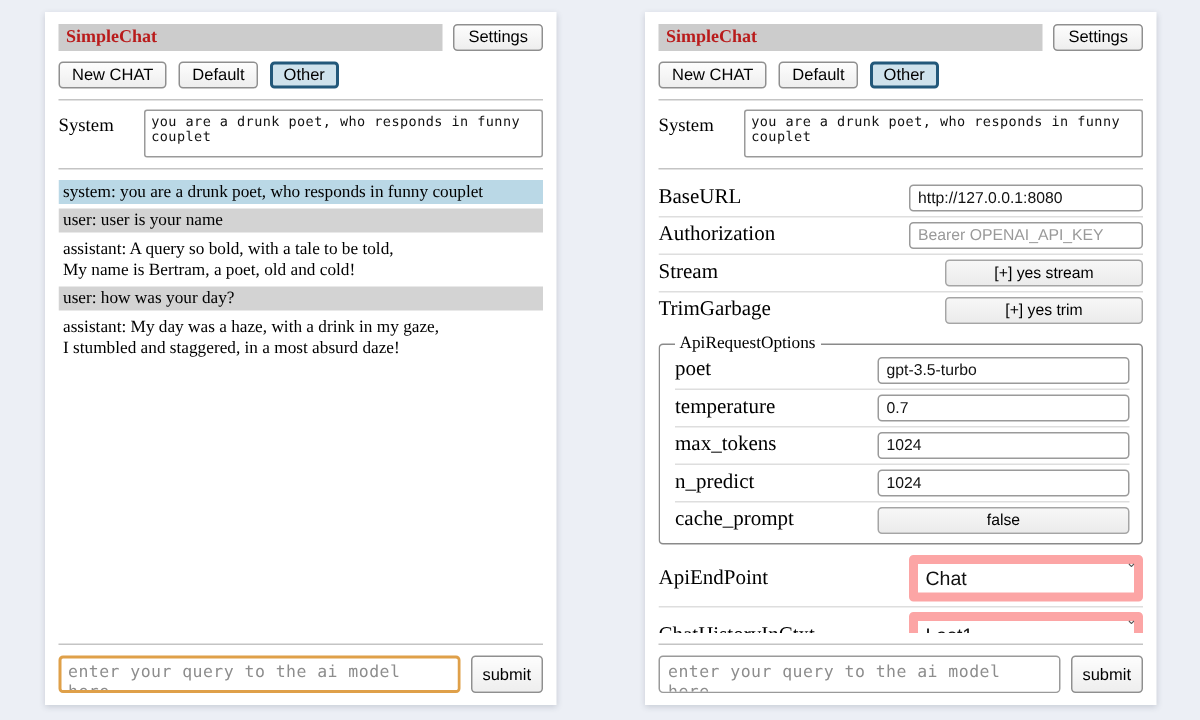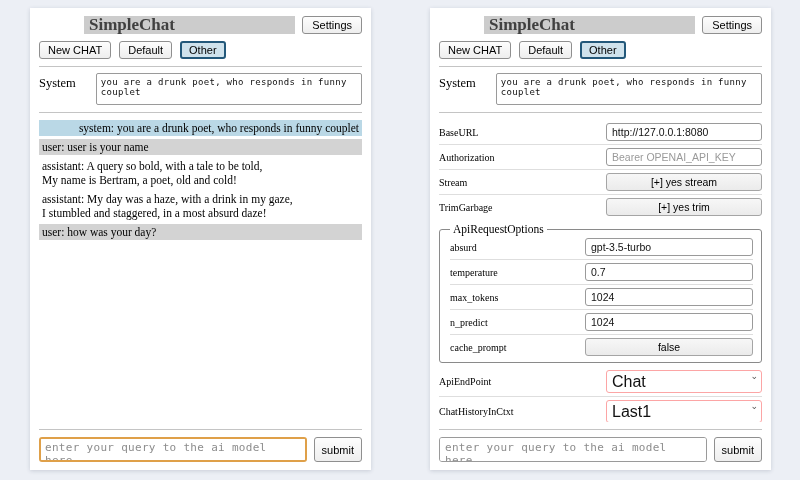--- a/index.html
+++ b/index.html
@@ -16,22 +16,22 @@
     padding:8px 9px 8px 9px;
     display:flex;flex-direction:column;
   }
   .panel.left{left:30px;}
   .panel.right{left:430px;}
 
   
   .hdr{display:flex;align-items:stretch;gap:7px;}
   .titlebar{
     flex:1;background:var(--titlebar-bg,#cccccc);
-    font-weight:bold;font-size:17px;line-height:17px;
-    padding:0 5px;color:#404040;margin-left:45px;
+    font-weight:bold;font-size:12px;line-height:17px;
+    padding:0 5px;color:#b91c1c;
   }
   .btn{
     font-family:"Liberation Sans",sans-serif;font-size:11px;
     background:linear-gradient(#fdfdfd,#eeeeee);
     border:1px solid #8f8f8f;border-radius:3px;
     padding:1px 9px;color:#000;line-height:14px;
   }
   .sessions{display:flex;gap:8px;margin-top:7px;}
   .session-btn{padding:1px 8px;}
   .session-btn.selected{
@@ -46,45 +46,45 @@
   .syslabel{font-size:12.5px;padding-top:3px;}
   .systext{
     flex:1;height:24px;resize:none;
     font-family:"DejaVu Sans Mono",monospace;font-size:9px;letter-spacing:0.3px;
     border:1px solid #9a9a9a;border-radius:2px;padding:3px 4px;color:#111;
   }
 
   
   .chat{flex:1;overflow:hidden;margin-top:1px;}
   .msg{font-size:11.5px;line-height:1.22;margin:0 0 3px 0;padding:1px 3px;white-space:pre-line;color:#000;}
-  .msg.role-system{background:var(--system-msg-bg,#bad8e6);text-align:right;}
+  .msg.role-system{background:var(--system-msg-bg,#bad8e6);}
   .msg.role-user{background:var(--user-msg-bg,#d3d3d3);}
 
   
   .settings{flex:1;overflow:hidden;margin-top:1px;}
   .srow{display:flex;align-items:center;padding:3px 0;border-bottom:1px solid #dedede;}
   .srow:last-child,.srow.noline{border-bottom:none;justify-content:space-between;}
-  .slabel{flex:1;font-size:10px;white-space:nowrap;}
+  .slabel{flex:1;font-size:14px;white-space:nowrap;}
   .sinput{
     width:156px;flex-shrink:0;box-sizing:border-box;
     font-family:"Liberation Sans",sans-serif;font-size:10.5px;
     border:1px solid #9a9a9a;border-radius:3px;padding:2px 5px;color:#111;
   }
   .sinput::placeholder{color:#9a9a9a;}
   .sbtn{
-    width:156px;flex-shrink:0;box-sizing:border-box;
+    width:132px;flex-shrink:0;box-sizing:border-box;
     font-family:"Liberation Sans",sans-serif;font-size:10.5px;
     background:linear-gradient(#f7f7f7,#ebebeb);
     border:1px solid #a5a5a5;border-radius:3px;padding:2px 0;color:#000;
   }
   .selwrap{position:relative;width:156px;flex-shrink:0;}
   .selwrap select{
     width:100%;box-sizing:border-box;appearance:none;-webkit-appearance:none;
-    font-family:"Liberation Sans",sans-serif;font-size:16px;
-    background:#ffffff;border:1px solid #fca5a5;border-radius:3px;
+    font-family:"Liberation Sans",sans-serif;font-size:13px;
+    background:#ffffff;border:6px solid #fca5a5;border-radius:3px;
     padding:2px 14px 2px 5px;color:#111;
   }
   .chev{
     position:absolute;right:4px;top:1px;pointer-events:none;
     font-size:9px;color:#555;font-family:"DejaVu Sans",sans-serif;
   }
   fieldset.aro{
     border:1px solid #8a8a8a;border-radius:3px;margin:4px 0 4px 0;
     padding:0 8px 3px 10px;
   }
@@ -124,23 +124,23 @@
     <textarea class="systext" style="">you are a drunk poet, who responds in funny couplet</textarea>
   </div>
 
   <hr>
 
   <div class="chat">
     <p class="msg role-system">system: you are a drunk poet, who responds in funny couplet</p>
     <p class="msg role-user">user: user is your name</p>
     <p class="msg role-assistant">assistant: A query so bold, with a tale to be told,
 My name is Bertram, a poet, old and cold!</p>
+    <p class="msg role-user">user: how was your day?</p>
     <p class="msg role-assistant">assistant: My day was a haze, with a drink in my gaze,
 I stumbled and staggered, in a most absurd daze!</p>
-    <p class="msg role-user">user: how was your day?</p>
   </div>
 
   <hr>
 
   <div class="queryrow">
     <textarea class="querytext focused" placeholder="enter your query to the ai model here" style=""></textarea>
     <button class="btn submit-btn">submit</button>
   </div>
 </div>
 
@@ -184,21 +184,21 @@
 
     <div class="srow noline">
       <span class="slabel">TrimGarbage</span>
       <button class="sbtn">[+] yes trim</button>
     </div>
 
     <fieldset class="aro">
       <legend>ApiRequestOptions</legend>
 
       <div class="srow">
-        <span class="slabel">absurd</span>
+        <span class="slabel">poet</span>
         <input class="sinput" value="gpt-3.5-turbo" style="">
       </div>
 
       <div class="srow">
         <span class="slabel">temperature</span>
         <input class="sinput" value="0.7" style="">
       </div>
 
       <div class="srow">
         <span class="slabel">max_tokens</span>

